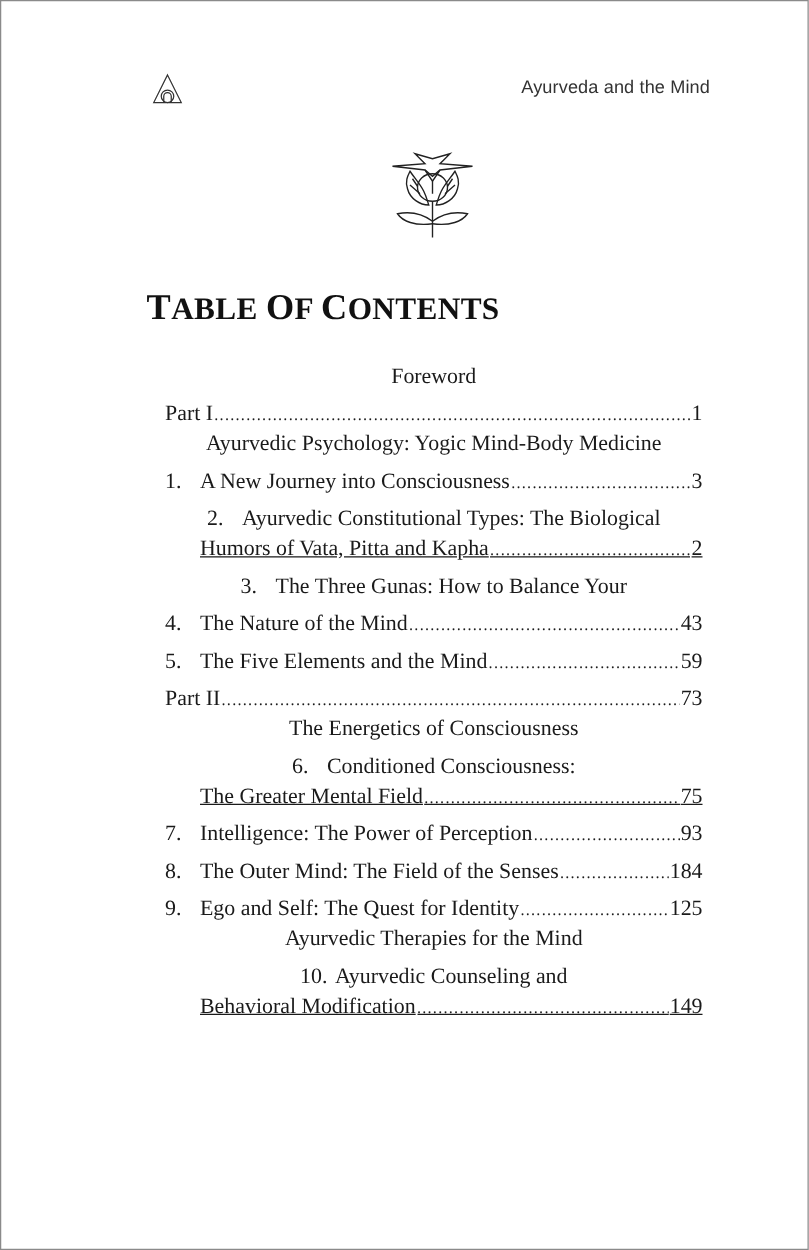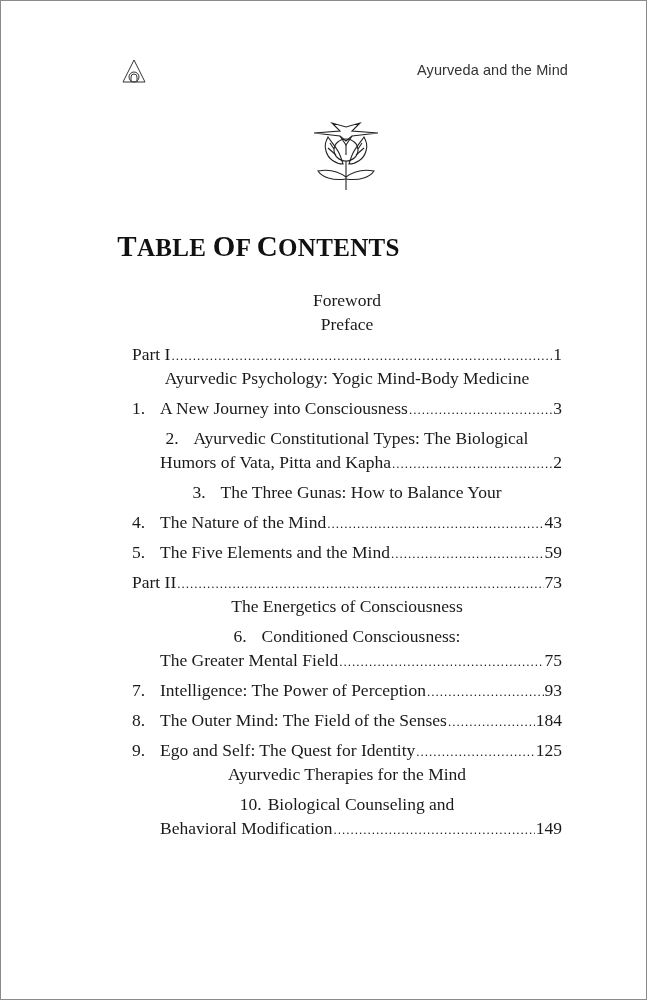--- a/index.html
+++ b/index.html
@@ -22,21 +22,21 @@
     }
     .title .cap { font-size: 29px; }
     .toc {
       position: absolute; left: 131px; width: 430px; top: 287px;
       font-family: "Liberation Serif", serif; font-size: 17.5px; color: #1a1a1a;
     }
     .row { display: flex; align-items: baseline; height: 24px; line-height: 24px; white-space: nowrap; justify-content: center; }
     .row.gap { margin-top: 6px; }
     .num { width: 28px; flex: none; }
     .text { flex: none; }
-    .indent { padding-left: 28px; }
+    .indent { padding-left: 28px; text-decoration: underline; }
     .leader {
       flex: 1 1 auto; overflow: hidden; margin: 0 1px;
       color: #1a1a1a; letter-spacing: 1px; font-size: 13px;
     }
     .leader::before {
       content: "........................................................................................................................................................................................................";
     }
     .page-no { flex: none; }
   </style>
 </head>
@@ -71,23 +71,20 @@
   <div class="title">
     <span class="cap">T</span><span>ABLE</span>
     <span class="cap">O</span><span>F</span>
     <span class="cap">C</span><span>ONTENTS</span>
   </div>
 
   <div class="toc">
 
     <div class="row">
         <span class="text">Foreword</span>
-      </div>
-    <div class="row">
-        <span class="text">Preface</span>
       </div>
 
     <div class="row gap">
       <span class="text">Part I</span>
       <span class="leader"></span>
       <span class="page-no">1</span>
     </div>
     <div class="row">
         <span class="text">Ayurvedic Psychology: Yogic Mind-Body Medicine</span>
       </div>
@@ -174,21 +171,21 @@
       <span class="page-no">125</span>
     </div>
 
     <div class="row">
         <span class="text">Ayurvedic Therapies for the Mind</span>
       </div>
 
     <div>
       <div class="row gap">
         <span class="num">10.</span>
-        <span class="text">Biological Counseling and</span>
+        <span class="text">Ayurvedic Counseling and</span>
       </div>
       <div class="row indent">
         <span class="text">Behavioral Modification</span>
         <span class="leader"></span>
         <span class="page-no">149</span>
       </div>
     </div>
 
   </div>
 </div>

